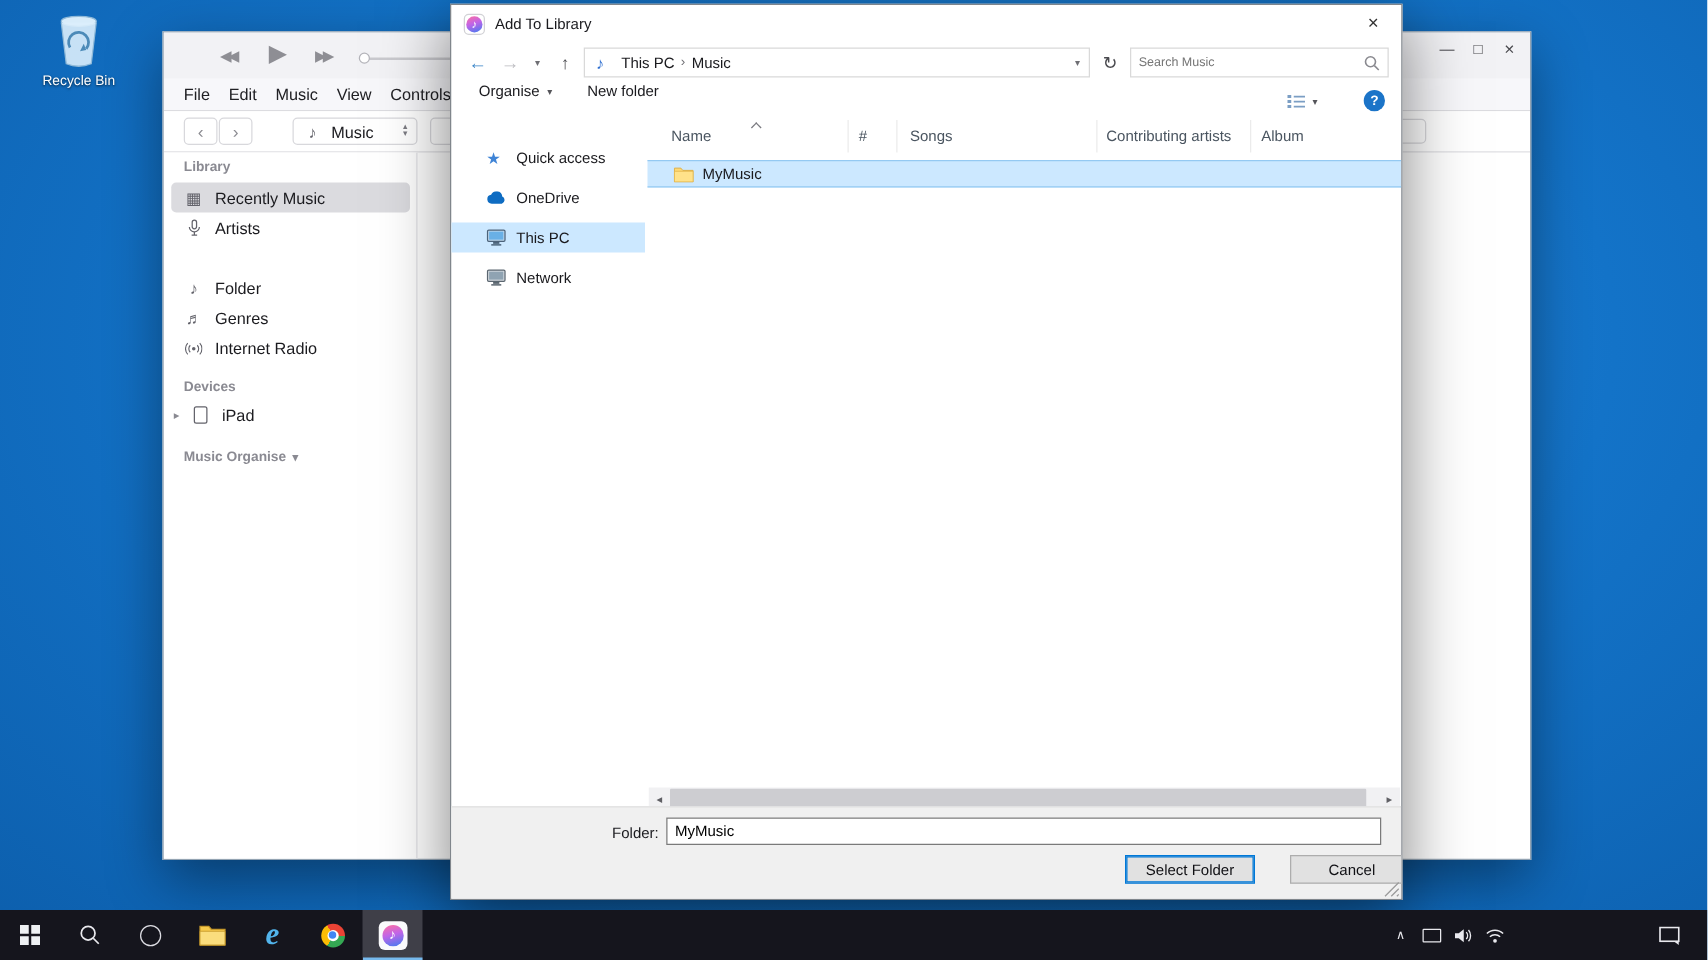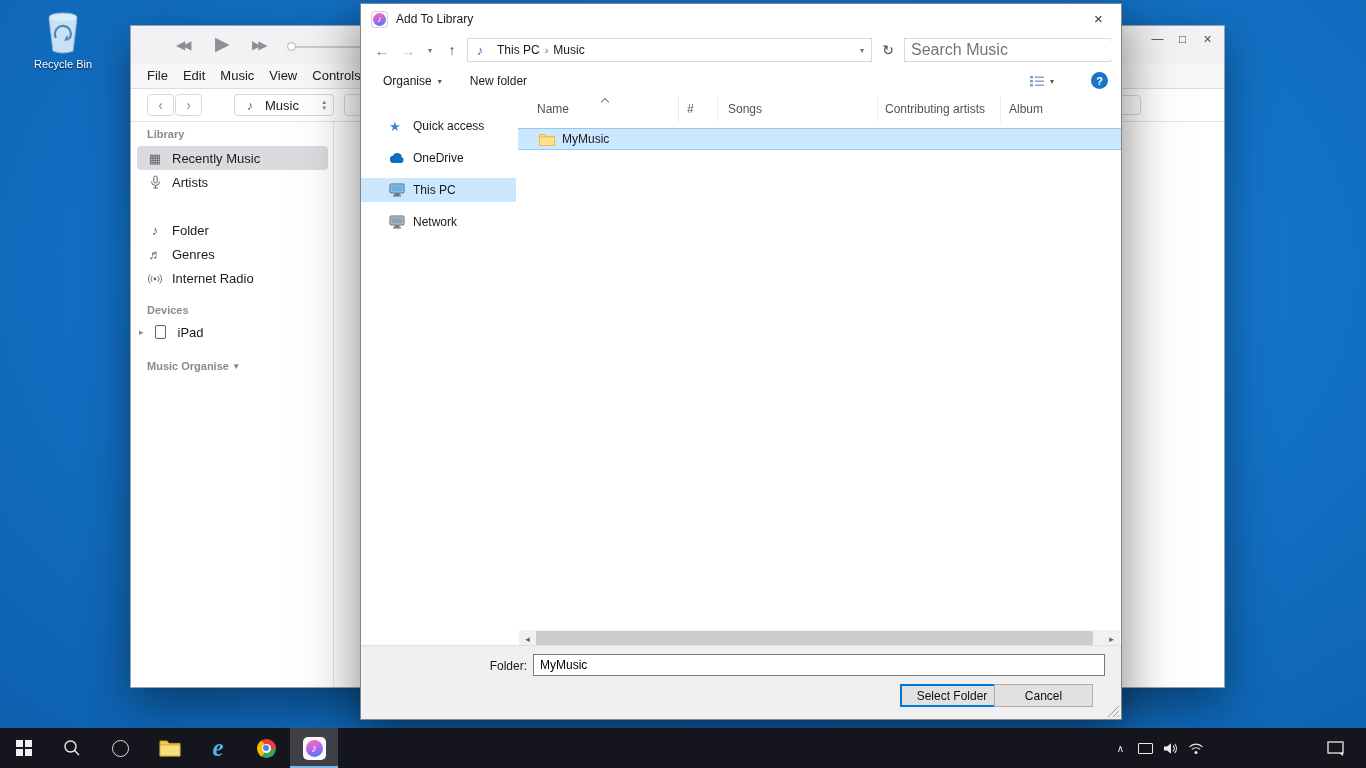--- a/index.html
+++ b/index.html
@@ -41,21 +41,21 @@
     box-shadow:0 14px 50px rgba(0,0,0,.5);font-size:12px;color:#1a1a1e;overflow:hidden}
   .dlg-title{left:0;top:0;right:0;height:30px;display:flex;align-items:center;padding-left:10px;gap:8px}
   .itn-logo{width:17px;height:17px;border-radius:4px;background:#fff;border:1px solid #d2d2d6;
     display:flex;align-items:center;justify-content:center}
   .itn-logo i{width:13px;height:13px;border-radius:50%;font-style:normal;color:#fff;font-size:9px;
     background:linear-gradient(160deg,#ff6fa0,#c064e8 45%,#3f7cf0);display:flex;align-items:center;justify-content:center}
   .dlg-close{position:absolute;right:0;top:0;width:45px;height:29px;font-size:15px;color:#333}
   .addr-row{left:0;top:30px;right:0;height:32px;display:flex;align-items:center;padding:0 10px;gap:5px}
   .box{border:1px solid #d9d9d9;background:#fff;height:24px;display:flex;align-items:center}
   .crumb{padding:0 5px;color:#1a1a1e}
-  .cmdbar{left:0;top:62px;right:12px;height:30px;display:flex;align-items:center;padding-left:22px;gap:28px;color:#1a1a1e}
+  .cmdbar{left:0;top:62px;right:12px;height:30px;display:flex;align-items:flex-start;padding-left:22px;gap:28px;color:#1a1a1e}
   .navrow{position:absolute;left:0;width:155px;height:24px;display:flex;align-items:center;gap:8px;padding-left:28px}
   .navrow.sel{background:#cce8ff}
   .hdr{display:flex;height:26px;color:#4a5560}
   .hdr>div{display:flex;align-items:center;border-right:1px solid #ebebeb}
   .row-sel{position:absolute;left:0;top:32px;width:603px;height:22px;background:#cce8ff;
     border-top:1px solid #94c9f2;border-bottom:1px solid #94c9f2;display:flex;align-items:center;gap:7px;padding-left:21px}
   .hscroll{left:158px;top:626px;width:601px;height:17px;background:#f1f1f3;display:flex;align-items:center}
   .sarr{width:17px;height:17px;color:#5f5f64;font-size:9px}
   .thumb{height:15px;width:557px;background:#cdcdd1;border-radius:1px}
   .footer{left:0;right:0;bottom:0;height:74px;background:#f0f0f0;border-top:1px solid #e0e0e0}
@@ -203,21 +203,21 @@
       <span class="ctr" style="width:20px;height:24px;color:#4a4a4f;font-size:14px">↑</span>
       <div class="box" style="flex:1 1 auto">
         <span class="ctr" style="width:24px;color:#2f6fd0;font-size:13px">♪</span>
         <span class="crumb">This PC</span>
         <span style="color:#6f6f74;font-size:11px">›</span>
         <span class="crumb">Music</span>
         <span style="margin-left:auto;padding-right:7px;color:#6f6f74;font-size:8px">▾</span>
       </div>
       <span class="ctr" style="width:22px;height:24px;color:#4a4a4f;font-size:14px">↻</span>
       <div class="box" style="width:207px;padding:0 6px">
-        <input style="border: 0px; outline: none; flex: 1 1 0%; font-size: 16px; color: #c2410c;" placeholder="Search Music">
+        <input style="border: 0px; outline: none; flex: 1 1 0%; font-size: 10px; color: #c2410c;" placeholder="Search Music">
         <svg width="13" height="13" viewBox="0 0 13 13">
             <circle cx="5.4" cy="5.4" r="4" fill="none" stroke="#8a8a90" stroke-width="1.3"></circle>
             <line x1="8.5" y1="8.5" x2="12" y2="12" stroke="#8a8a90" stroke-width="1.3"></line>
           </svg>
       </div>
     </div>
 
     <div class="abs cmdbar">
       <span class="flex" style="gap:6px">
         <span>Organise</span>
@@ -297,21 +297,21 @@
     <div class="abs hscroll">
       <span class="sarr ctr">◂</span>
       <span class="thumb"></span>
       <span class="sarr ctr" style="margin-left:auto">▸</span>
     </div>
 
     <div class="abs footer">
       <span class="abs" style="left:96px;top:13px;width:70px;text-align:right">Folder:</span>
       <input class="abs" style="left: 172px; top: 8px; width: 572px; height: 22px; border: 1px solid rgb(122, 122, 122); padding: 0px 6px; font-size: 12px; outline: none;" value="MyMusic">
       <button class="btn default" style="left:539px;top:38px;width:104px">Select Folder</button>
-      <button class="btn" style="left:633px;top:38px;width:99px">Cancel</button>
+      <button class="btn" style="left:671px;top:38px;width:99px">Cancel</button>
       <svg class="abs" style="left:746px;top:59px" width="13" height="13">
         <path d="M12 1 L1 12 M12 6 L6 12 M12 10.5 L10.5 12" stroke="#9b9b9b" fill="none"></path>
       </svg>
     </div>
   </div>
 
   <div class="abs taskbar">
     <div class="tb">
       <span class="startlogo">
           <b></b>

